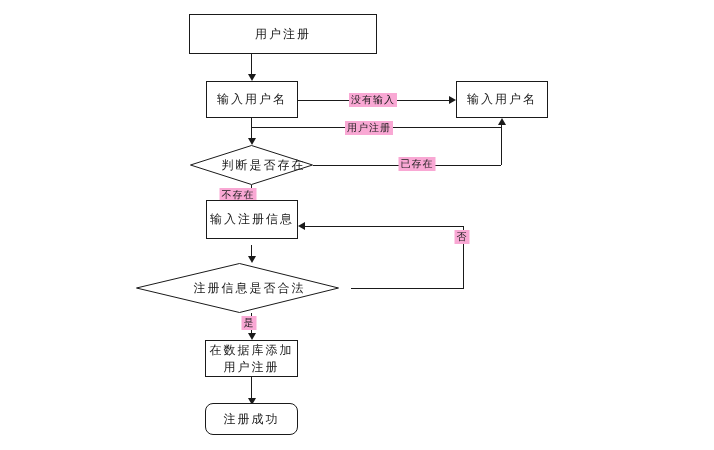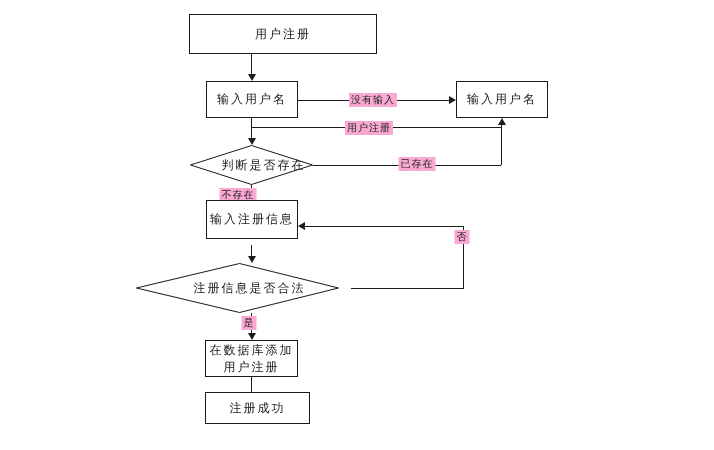--- a/index.html
+++ b/index.html
@@ -142,21 +142,21 @@
 
   <div class="node" style="left:206px; top:200px; width:92px; height:39px;">
     <span>输入注册信息</span>
   </div>
 
   <div class="node" style="left:205px; top:340px; width:93px; height:37px;">
     <span>在数据库添加</span>
     <span>用户注册</span>
   </div>
 
-  <div class="node" style="left:205px; top:392px; width:105px; height:32px;">
+  <div class="node" style="left:205px; top:403px; width:93px; height:32px;border-radius:8px;">
     <span>注册成功</span>
   </div>
 
   <div class="diamond" style="left:190px; top:145px; width:123px; height:40px;">
     <svg width="123" height="40" viewBox="0 0 123 40">
       <polygon points="61.5,0.5 122.5,20 61.5,39.5 0.5,20" fill="#ffffff" stroke="#1a1a1a" stroke-width="1"></polygon>
     </svg>
     <span class="dlabel">判断是否存在</span>
   </div>
 

